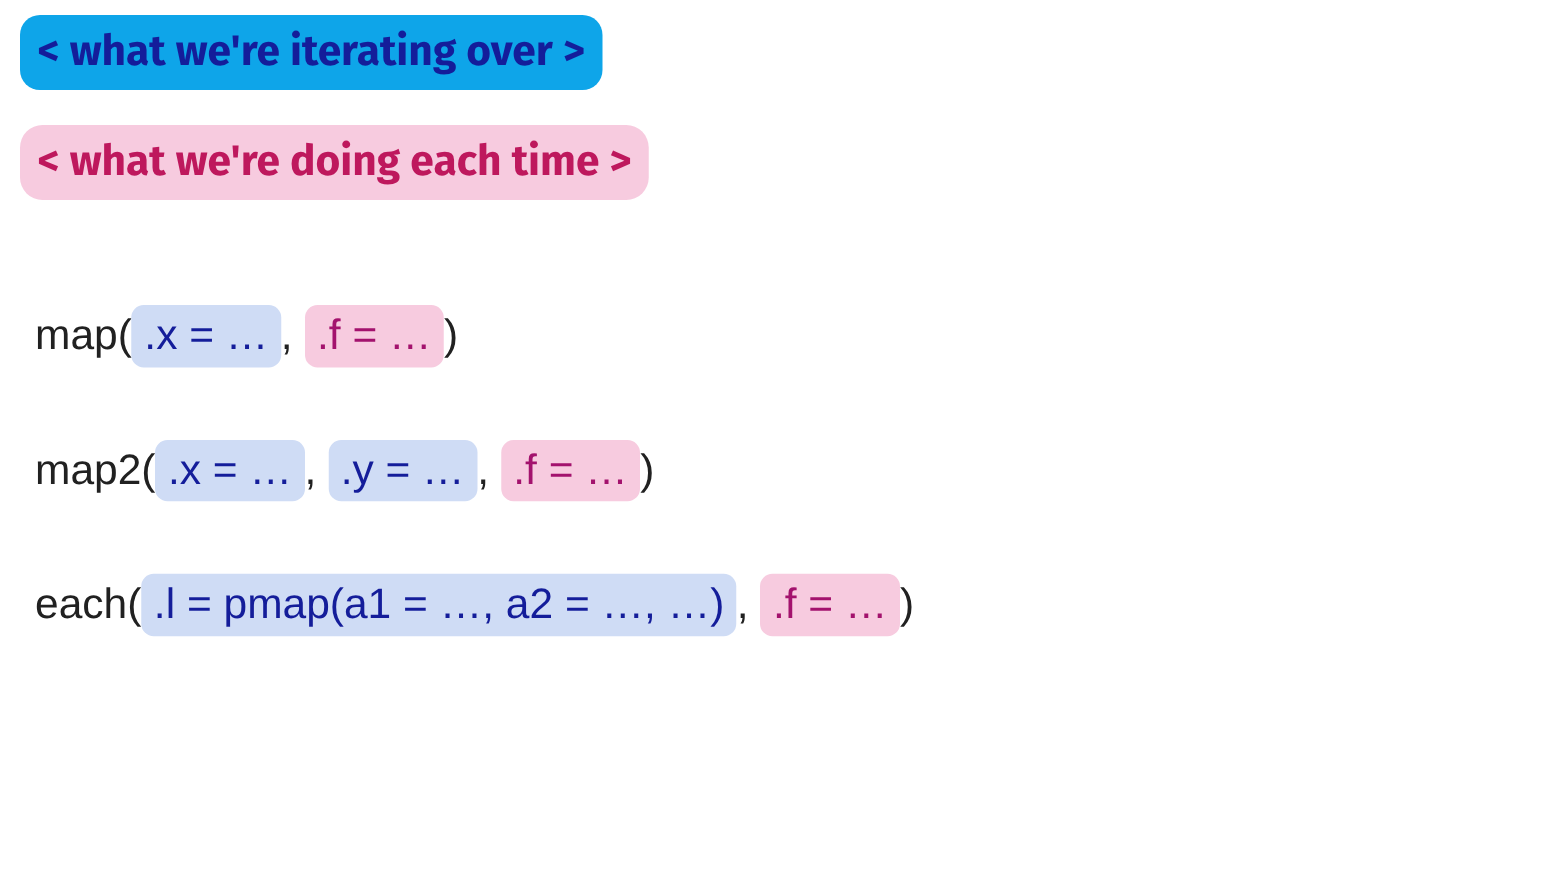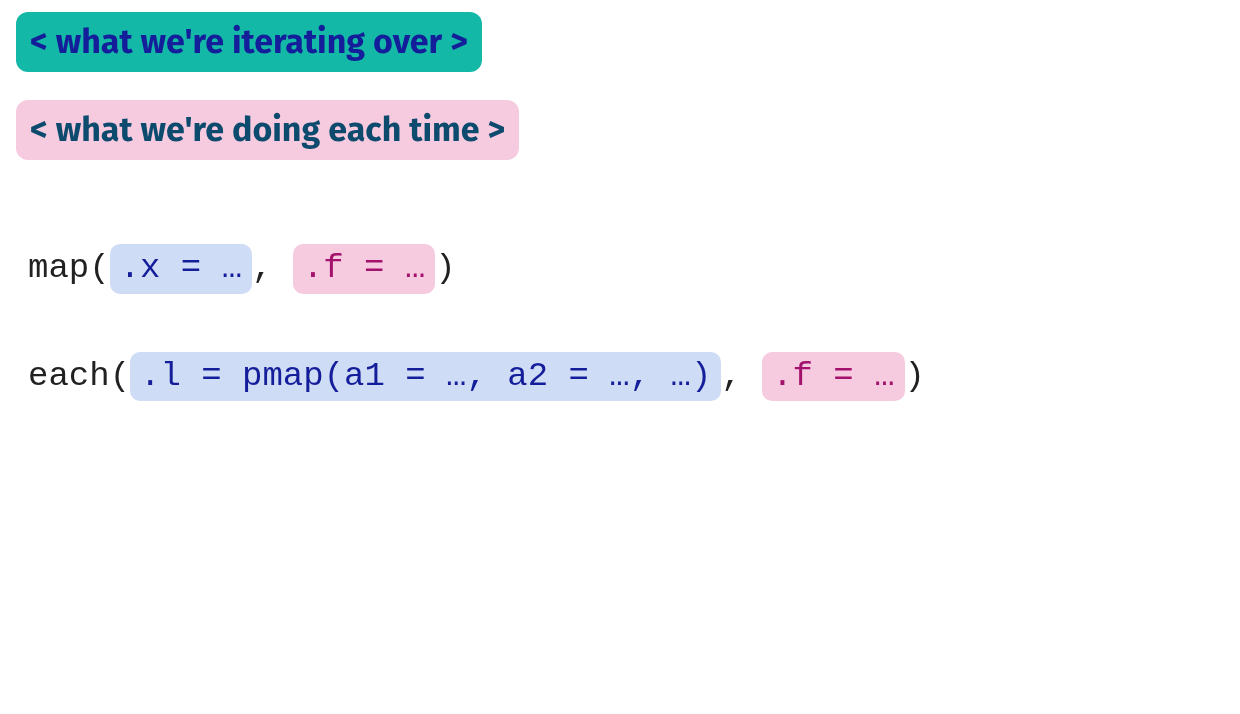--- a/index.html
+++ b/index.html
@@ -12,28 +12,28 @@
   }
   .legend {
     display: inline-block;
     border-radius: 12px;
     font-weight: 700;
     font-size: 34px;
     padding: 8px 14px;
     line-height: 1.3;
     margin-bottom: 28px;
   }
-  .legend-blue { background: #14b8a6; color: #141d9a; }
-  .legend-pink { background: #f7cbdf; color: #0c4a6e; }
+  .legend-blue { background: #0ea5e9; color: #141d9a; border-radius: 16px; }
+  .legend-pink { background: #f7cbdf; color: #be185d; border-radius: 18px; }
   .code-block {
     padding-left: 12px;
     margin-top: 50px;
   }
   .code-line {
-    font-family: Liberation Mono, monospace;
+    font-family: Liberation Sans, sans-serif;
     font-size: 34px;
     color: #212121;
     margin-top: 58px;
     white-space: nowrap;
   }
   .code-line:first-child { margin-top: 56px; }
   .hl {
     display: inline-block;
     border-radius: 10px;
     padding: 6px 10px;
@@ -52,18 +52,21 @@
 <div>
   <div class="legend legend-pink">&lt; what we're doing each time &gt;</div>
 </div>
 
 <div class="code-block">
 
   <div class="code-line">
     <span>map</span><span>(</span><span class="hl hl-blue">.x = …</span><span>, </span><span class="hl hl-pink">.f = …</span><span>)</span>
   </div>
 
+  <div class="code-line">
+    <span>map2</span><span>(</span><span class="hl hl-blue">.x = …</span><span>, </span><span class="hl hl-blue">.y = …</span><span>, </span><span class="hl hl-pink">.f = …</span><span>)</span>
+  </div>
 
   <div class="code-line">
     <span>each</span><span>(</span><span class="hl hl-blue">.l = pmap(a1 = …, a2 = …, …)</span><span>, </span><span class="hl hl-pink">.f = …</span><span>)</span>
   </div>
 
 </div>
 
 </body></html>

